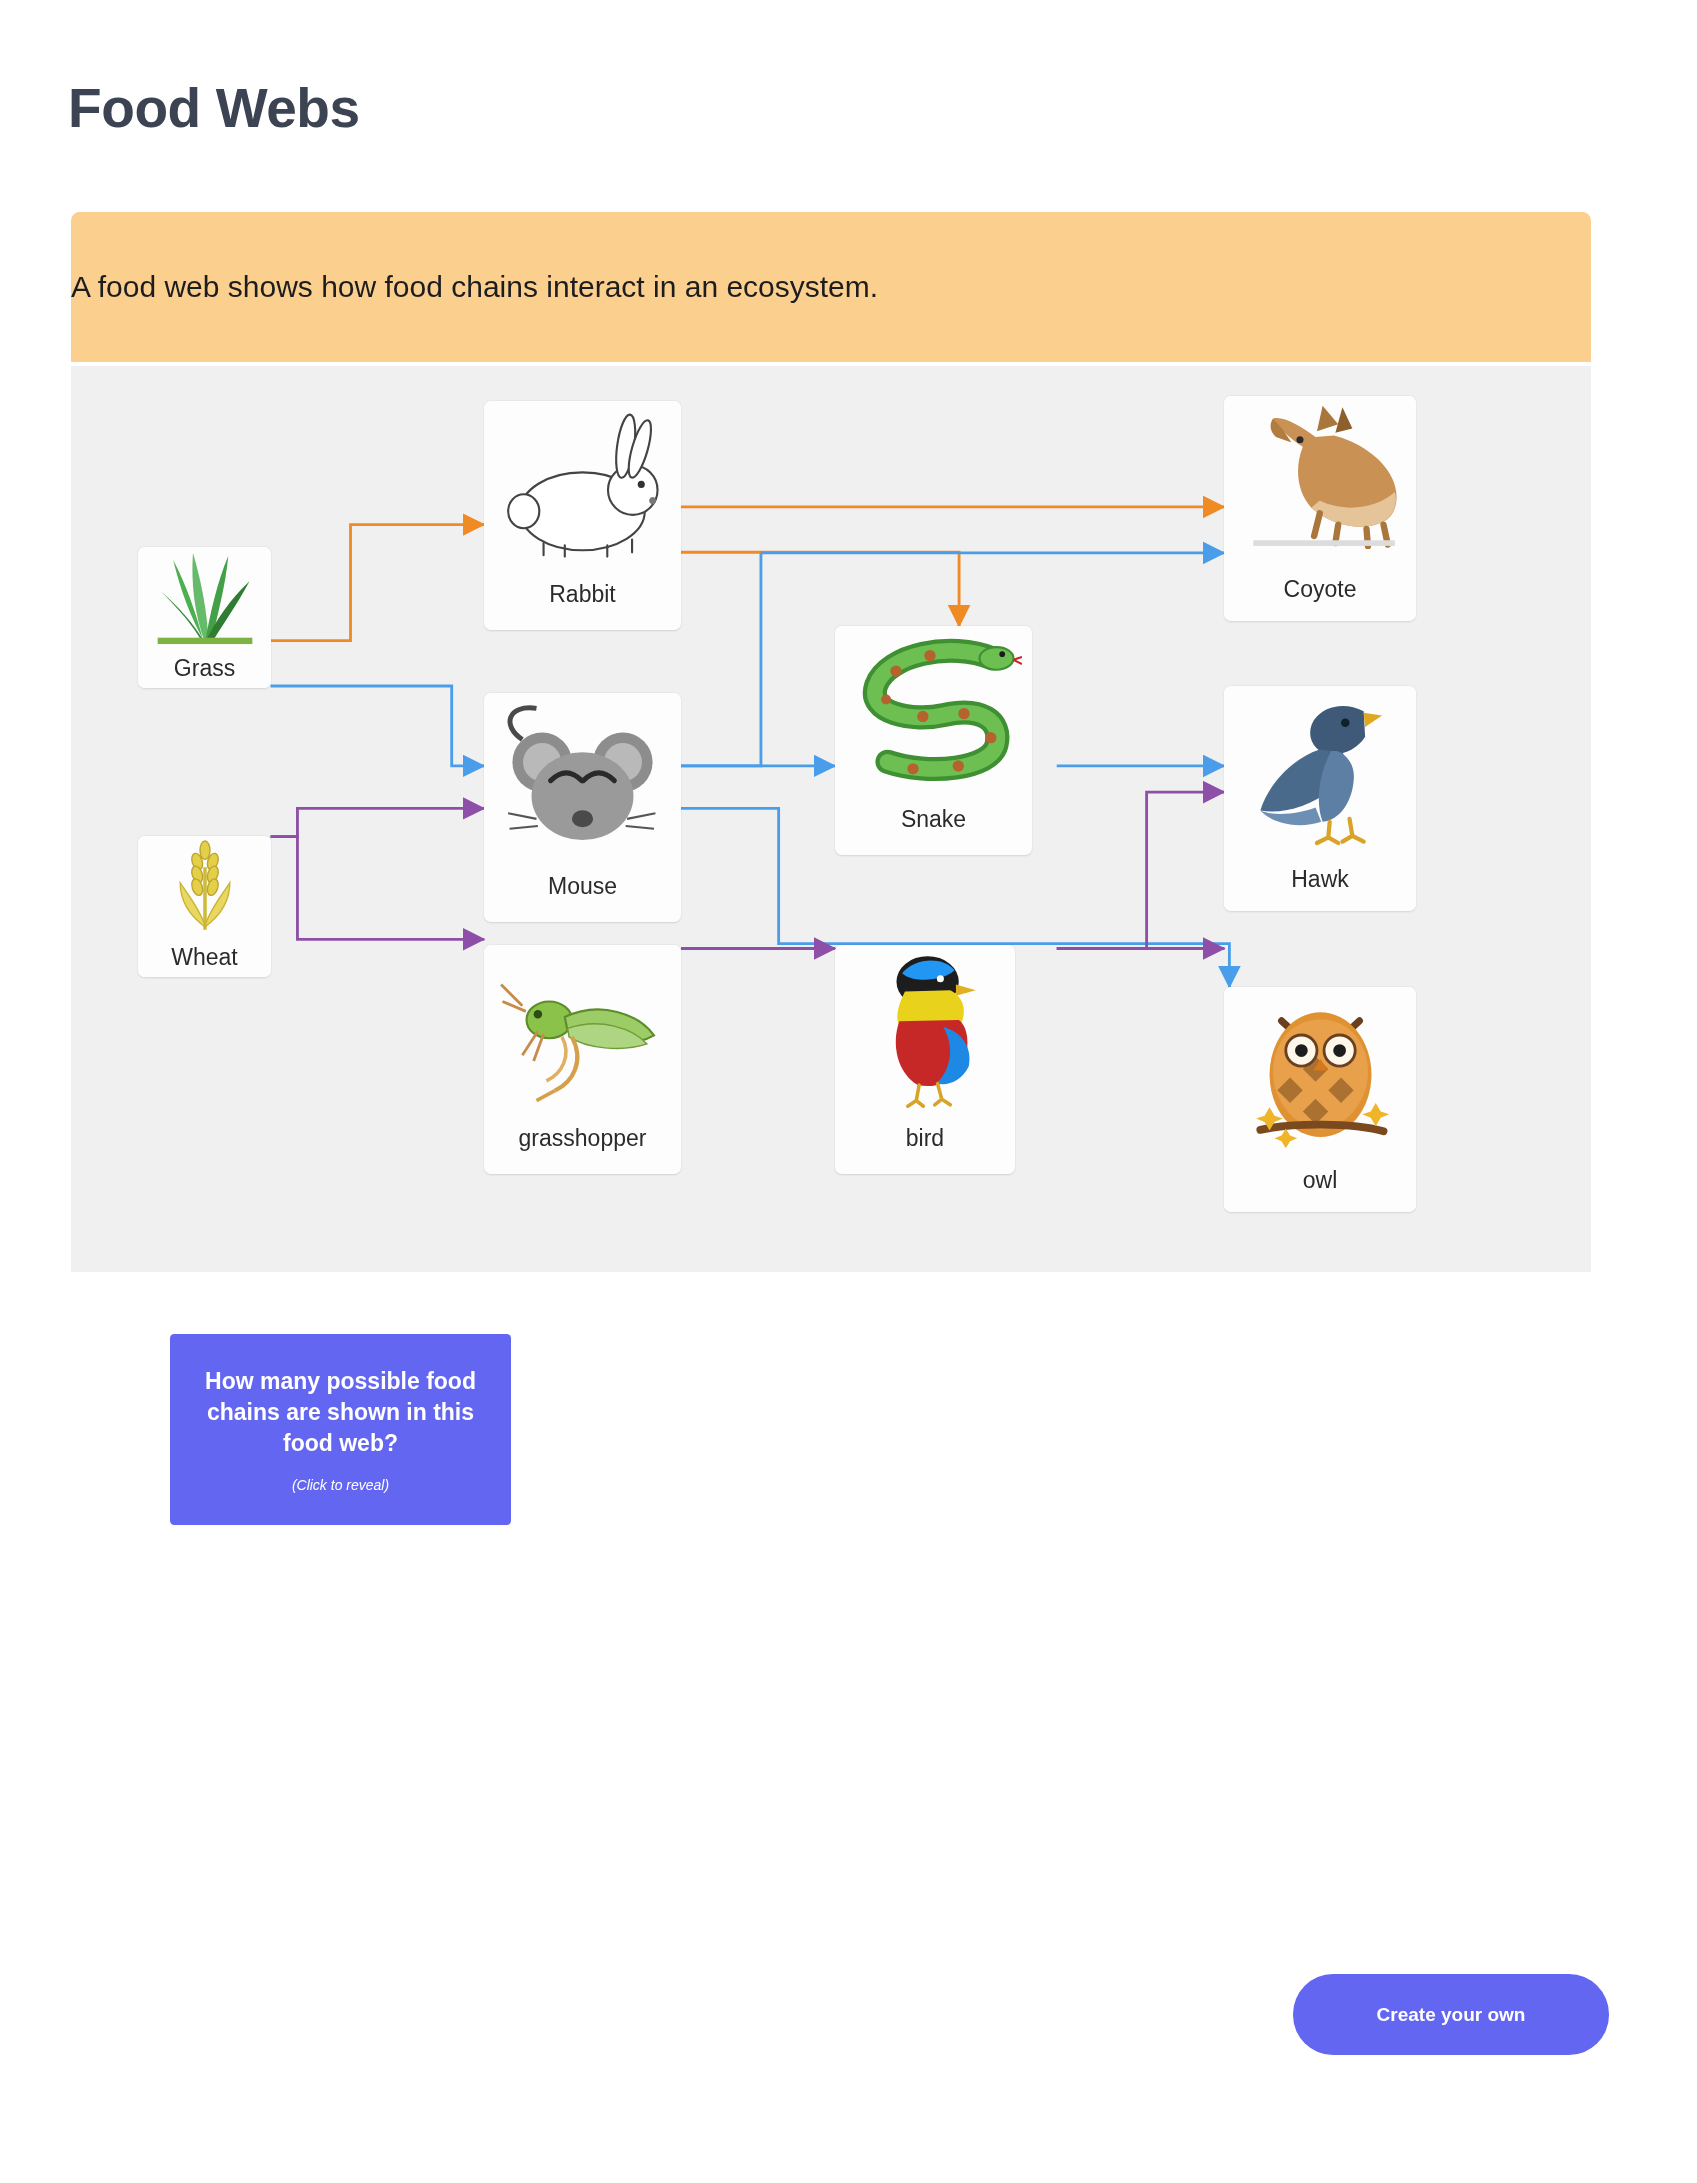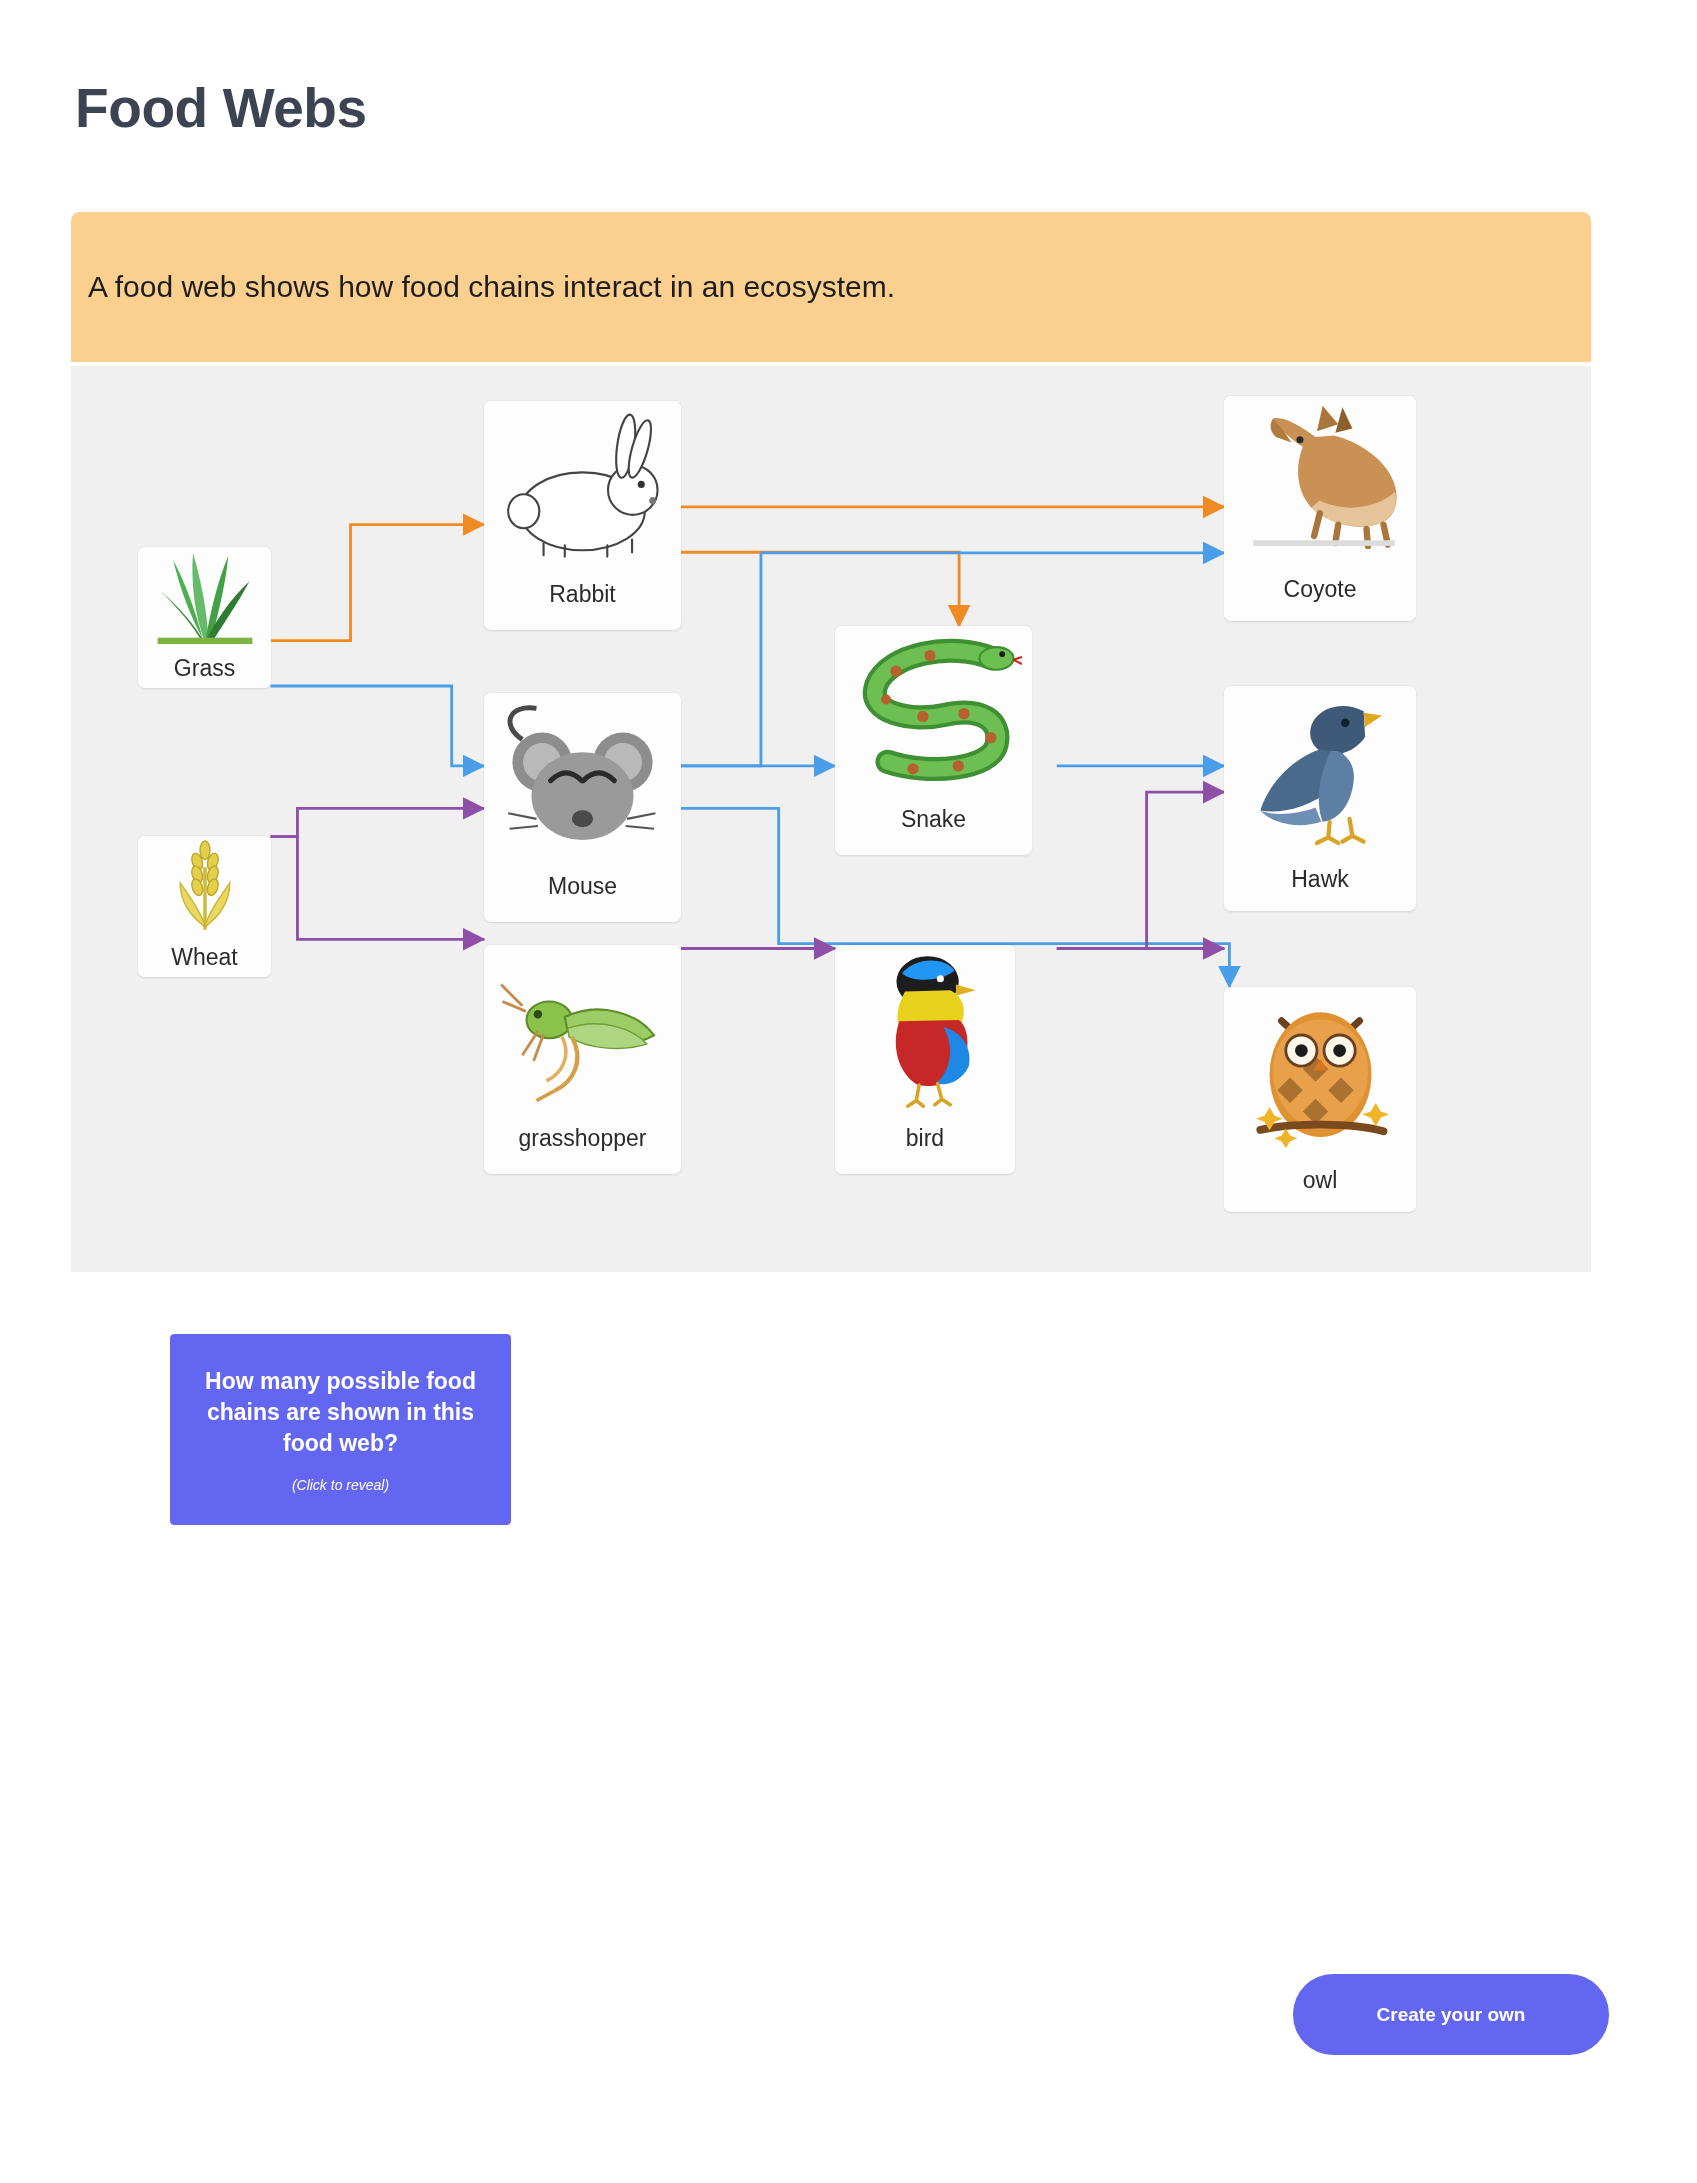--- a/index.html
+++ b/index.html
@@ -18,40 +18,39 @@
 
   .page {
     position: relative;
     width: 1698px;
     height: 2183px;
   }
 
   
   .title {
     position: absolute;
-    left: 75px;
+    left: 68px;
     top: 76px;
     font-size: 55px;
     font-weight: bold;
     color: #3c4352;
     letter-spacing: -0.4px;
   }
 
   
   .banner {
     position: absolute;
     left: 71px;
     top: 212px;
     width: 1520px;
     height: 150px;
     background: #fbcf8e;
     border-radius: 8.5px 8.5px 0 0;
     display: flex;
     align-items: center;
-    padding-left: 17px;
   }
   .banner-text {
     font-size: 30px;
     color: #1d1d1f;
   }
 
   
   .panel {
     position: absolute;
     left: 71px;

